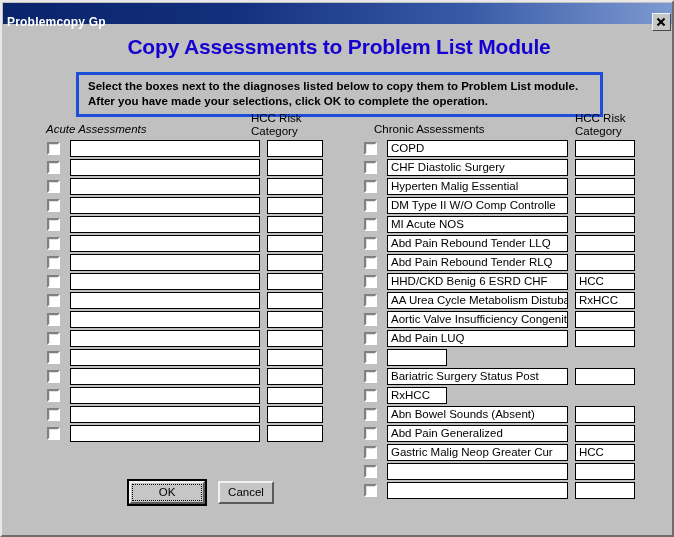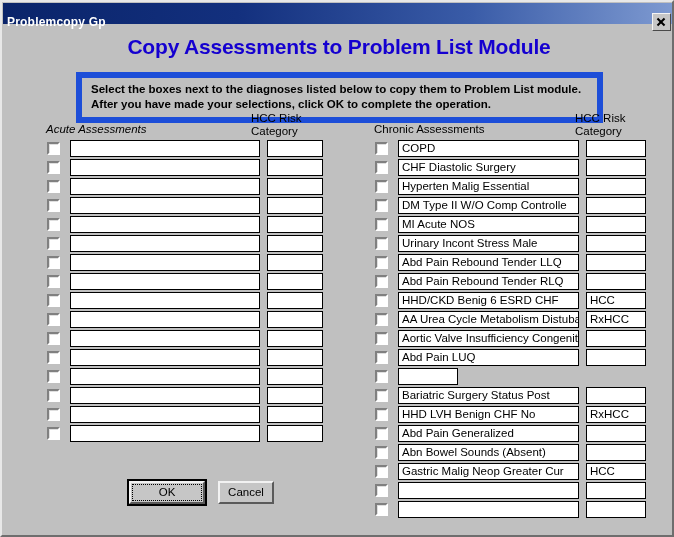--- a/index.html
+++ b/index.html
@@ -79,21 +79,21 @@
     font-weight: bold;
     letter-spacing: -0.2px;
   }
 
   
   .instructions {
     position: absolute;
     left: 74px; top: 70px;
     width: 527px;
     box-sizing: border-box;
-    border: 6px solid #1d4ed8;
+    border: 3px solid #1d4ed8;
     background: #c0c0c0;
     padding: 4px 6px 5px 9px;
   }
   .instructions div {
     font-size: 11.5px;
     font-weight: bold;
     color: #000000;
     line-height: 15px;
     white-space: nowrap;
   }
@@ -291,21 +291,21 @@
         <div class="fld name-l"></div>
         <div class="fld cat-l"></div>
       </div>
       <div class="row">
         <div class="cb"></div>
         <div class="fld name-l"></div>
         <div class="fld cat-l"></div>
       </div>
     </div>
 
-  <div class="grid" id="chronic-grid" style="left:373px; top:137px;">
+  <div class="grid" id="chronic-grid" style="left:362px; top:137px;">
       <div class="row">
         <div class="cb"></div>
         <div class="fld name-r">COPD</div>
         <div class="fld cat-r"></div>
       </div>
       <div class="row">
         <div class="cb"></div>
         <div class="fld name-r">CHF Diastolic Surgery</div>
         <div class="fld cat-r"></div>
       </div>
@@ -315,25 +315,20 @@
         <div class="fld cat-r"></div>
       </div>
       <div class="row">
         <div class="cb"></div>
         <div class="fld name-r">DM  Type II W/O Comp Controlle</div>
         <div class="fld cat-r"></div>
       </div>
       <div class="row">
         <div class="cb"></div>
         <div class="fld name-r">MI Acute NOS</div>
-        <div class="fld cat-r"></div>
-      </div>
-      <div class="row">
-        <div class="cb"></div>
-        <div class="fld name-r">Urinary Incont Stress Male</div>
         <div class="fld cat-r"></div>
       </div>
       <div class="row">
         <div class="cb"></div>
         <div class="fld name-r">Abd Pain Rebound Tender LLQ</div>
         <div class="fld cat-r"></div>
       </div>
       <div class="row">
         <div class="cb"></div>
         <div class="fld name-r">Abd Pain Rebound Tender RLQ</div>
@@ -363,31 +358,30 @@
         <div class="cb"></div>
         <div class="fld cat-r"></div>
       </div>
       <div class="row">
         <div class="cb"></div>
         <div class="fld name-r">Bariatric Surgery Status Post</div>
         <div class="fld cat-r"></div>
       </div>
       <div class="row">
         <div class="cb"></div>
-        <div class="fld name-r">HHD LVH Benign CHF No</div>
         <div class="fld cat-r">RxHCC</div>
       </div>
       <div class="row">
         <div class="cb"></div>
+        <div class="fld name-r">Abn Bowel Sounds (Absent)</div>
+        <div class="fld cat-r"></div>
+      </div>
+      <div class="row">
+        <div class="cb"></div>
         <div class="fld name-r">Abd Pain Generalized</div>
-        <div class="fld cat-r"></div>
-      </div>
-      <div class="row">
-        <div class="cb"></div>
-        <div class="fld name-r">Abn Bowel Sounds (Absent)</div>
         <div class="fld cat-r"></div>
       </div>
       <div class="row">
         <div class="cb"></div>
         <div class="fld name-r">Gastric Malig Neop Greater Cur</div>
         <div class="fld cat-r">HCC</div>
       </div>
       <div class="row">
         <div class="cb"></div>
         <div class="fld name-r"></div>

